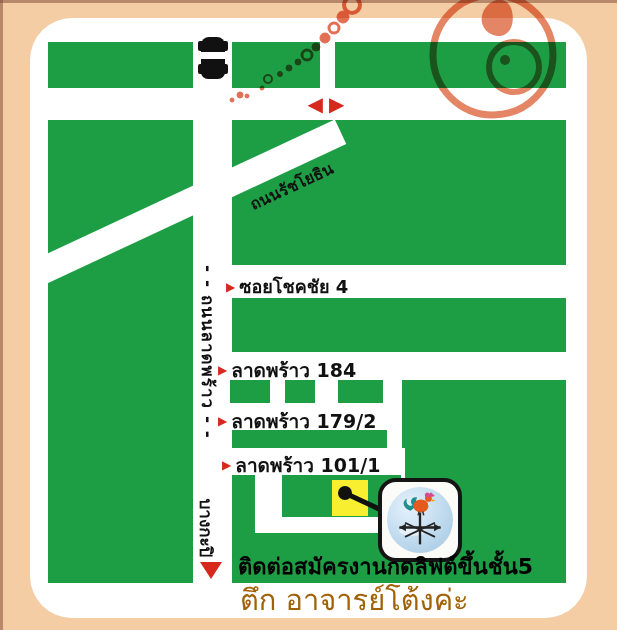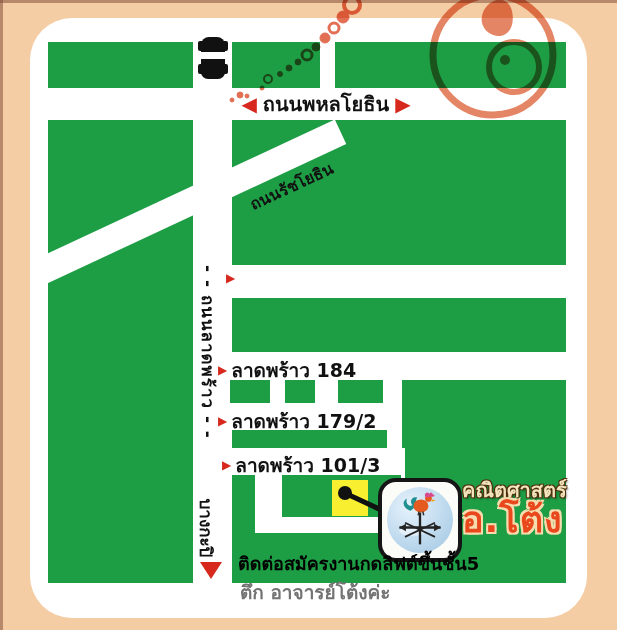--- a/index.html
+++ b/index.html
@@ -87,22 +87,22 @@
   .logo-circle{width:66px;height:66px;border-radius:50%;
                background:radial-gradient(circle at 35% 30%,#e6f2fc,#9fc6e2);
                display:flex;align-items:center;justify-content:center;}
   .logo-text{left:432px;top:462px;z-index:5;line-height:1.05;white-space:nowrap;}
   .logo-school{font-size:20px;font-weight:700;color:#f2e4bc;
     text-shadow:-1px -1px 0 #50300c,1px -1px 0 #50300c,-1px 1px 0 #50300c,1px 1px 0 #50300c,2px 2px 2px rgba(0,0,0,.35);}
   .logo-name{font-size:36px;font-weight:800;color:#e8481c;letter-spacing:1px;
     text-shadow:-2px -2px 0 #f6dcae,2px -2px 0 #f6dcae,-2px 2px 0 #f6dcae,2px 2px 0 #f6dcae;}
 
   
-  .note1{left:208px;top:531px;font-size:18px;font-weight:700;color:#000;z-index:6;white-space:nowrap;}
-  .note2{left:210px;top:559px;font-size:19px;font-weight:700;color:#737373;z-index:6;white-space:nowrap;}
+  .note1{left:208px;top:531px;font-size:22px;font-weight:700;color:#000;z-index:6;white-space:nowrap;}
+  .note2{left:210px;top:559px;font-size:29px;font-weight:400;color:#a16207;z-index:6;white-space:nowrap;}
 
   
   .swirl{left:0;top:0;z-index:10;pointer-events:none;mix-blend-mode:multiply;opacity:.85;}
 </style>
 </head>
 <body>
 
 <div class="abs edge-top"></div>
 <div class="abs edge-left"></div>
 
@@ -130,43 +130,43 @@
     <div class="body"></div>
     <div class="glass"></div>
     <div class="w w1"></div>
     <div class="w w2"></div>
     <div class="w w3"></div>
     <div class="w w4"></div>
   </div>
 
   <div class="abs lbl phah-row">
     <span class="tri">◀</span>
-    <span>ถนนพหลโยธิน</span>
     <span class="tri">▶</span>
   </div>
 
   <div class="abs lbl ratch">ถนนรัชโยธิน</div>
 
   <div class="abs lbl chok">
     <span class="tri-sm">▶</span>
+    <span>ซอยโชคชัย 4</span>
   </div>
 
   <div class="abs lbl l101">
     <span class="tri-sm">▶</span>
     <span>ลาดพร้าว 184</span>
   </div>
 
   <div class="abs lbl l1012">
     <span class="tri-sm">▶</span>
     <span>ลาดพร้าว 179/2</span>
   </div>
 
   <div class="abs lbl l1013">
     <span class="tri-sm">▶</span>
-    <span>ลาดพร้าว 101/3</span>
+    <span>ลาดพร้าว 101/1</span>
   </div>
 
   <div class="abs lbl vroad-lbl">- - ถนนลาดพร้าว - -</div>
   <div class="abs lbl bangkapi">บางกะปิ</div>
   <div class="abs bk-arrow"></div>
 
   <div class="abs marker"></div>
   <div class="abs marker-line"></div>
   <div class="abs marker-dot"></div>
 
@@ -184,24 +184,20 @@
 
         <path d="M22 22 C14 20 12 12 18 9 C16 16 22 18 24 16 C20 12 24 6 29 8 C26 12 30 16 31 15 Z" fill="#1f8f8f"></path>
         <ellipse cx="33" cy="17" rx="8" ry="7" fill="#e55a1e"></ellipse>
         <circle cx="41" cy="9" r="3.6" fill="#e55a1e"></circle>
         <path d="M37 5 Q39 1 42 4 Q44 1 46 5 Q48 4 47 7 L38 8 Z" fill="#d84a8c"></path>
         <path d="M44.5 10 L49 11 L44.5 12.5 Z" fill="#f0a000"></path>
         <line x1="31" y1="23" x2="30" y2="27" stroke="#333" stroke-width="1.6"></line>
         <line x1="35" y1="23" x2="36" y2="27" stroke="#333" stroke-width="1.6"></line>
       </svg>
     </div>
-  </div>
-  <div class="abs logo-text">
-    <div class="logo-school">คณิตศาสตร์</div>
-    <div class="logo-name">อ.โต้ง</div>
   </div>
 
   <div class="abs note1">ติดต่อสมัครงานกดลิฟต์ขึ้นชั้น5</div>
   <div class="abs note2">ตึก อาจารย์โต้งค่ะ</div>
 
 </div>
 
 <svg class="abs swirl" width="617" height="630">
   <g stroke="#e0714a" fill="none">
     <circle cx="493" cy="55" r="60" stroke-width="7"></circle>

